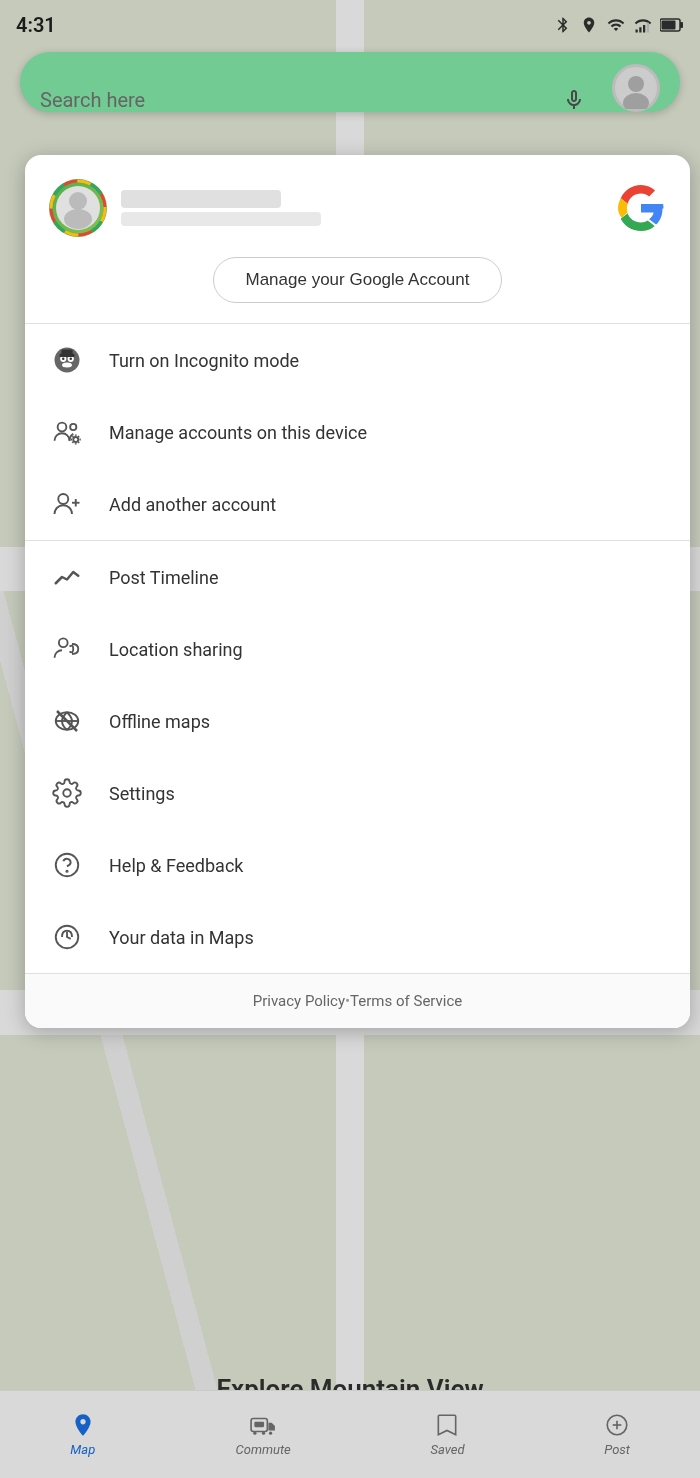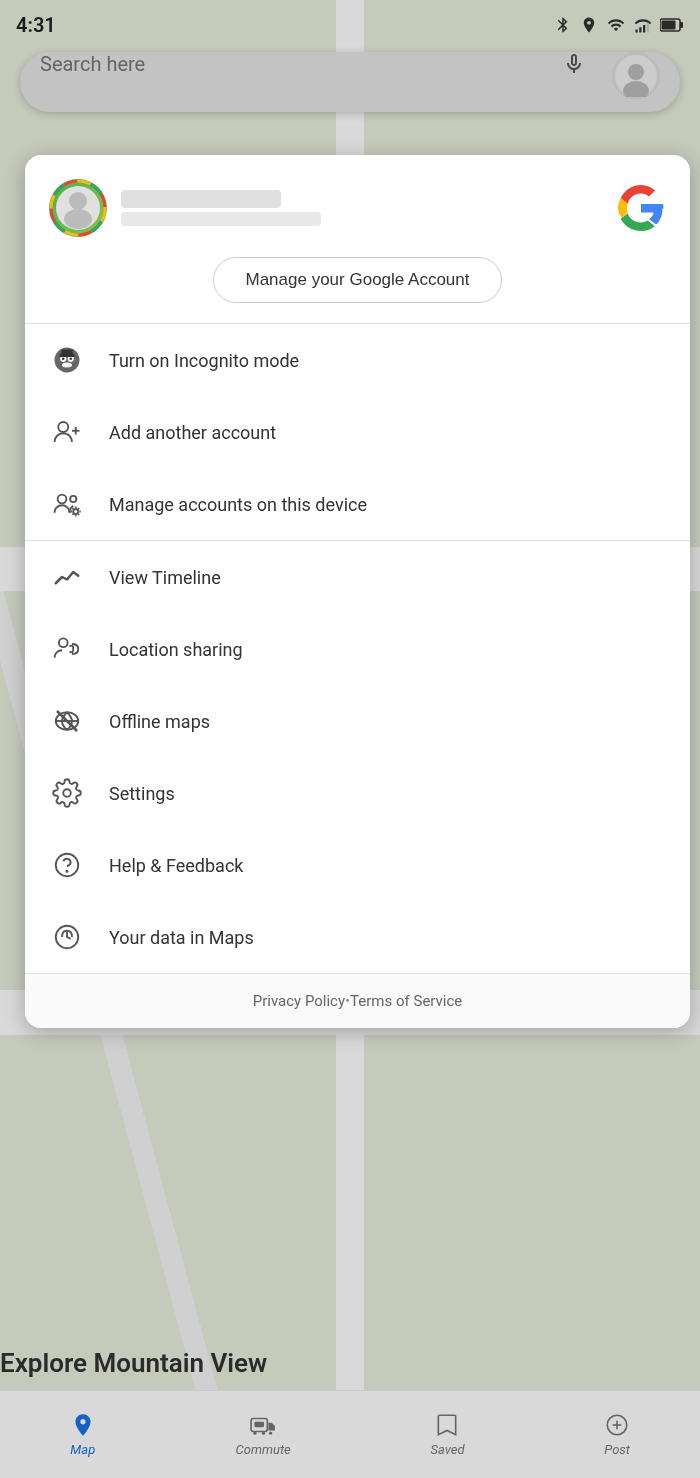--- a/index.html
+++ b/index.html
@@ -62,24 +62,24 @@
       gap: 8px;
     }
 
     
     .search-bar {
       position: absolute;
       top: 52px;
       left: 20px;
       right: 20px;
       height: 60px;
-      background: #e5e5e5;
+      background: #86efac;
       border-radius: 30px;
       display: flex;
-      align-items: flex-start;
+      align-items: flex-end;
       padding: 0 20px;
       z-index: 10;
       box-shadow: 0 2px 8px rgba(0,0,0,0.2);
       gap: 26px;
     }
 
     .search-placeholder {
       flex: 1;
       font-size: 20px;
       color: #777;
@@ -240,23 +240,24 @@
     }
 
     .footer-dot {
       color: #999;
       font-size: 15px;
     }
 
     
     .explore-section {
       position: absolute;
-      bottom: 100px;
+      bottom: 74px;
       left: 0;
       right: 0;
+      text-align: center;
       z-index: 5;
     }
 
     .explore-text {
       font-size: 26px;
       font-weight: 600;
       color: #333;
     }
 
     
@@ -399,53 +400,53 @@
         <rect x="6" y="7" width="12" height="2.5" rx="1" fill="#333"></rect>
         <rect x="7.5" y="3.5" width="9" height="4" rx="1" fill="#333"></rect>
       </svg>
     </div>
     <span class="menu-label">Turn on Incognito mode</span>
   </div>
 
   <div class="menu-item">
     <div class="menu-icon">
       <svg viewBox="0 0 24 24" fill="none" stroke="#555" stroke-width="1.5">
+        <circle cx="8" cy="8" r="3.5"></circle>
+        <path d="M2 19c0-3.5 2.7-6 6-6s6 2.5 6 6"></path>
+        <circle cx="17" cy="8" r="2.5"></circle>
+        <path d="M14 19c0-2.5 1.3-4.5 3-5.5"></path>
+
+        <circle cx="19" cy="18" r="2" fill="none" stroke="#555" stroke-width="1.5"></circle>
+        <path d="M19 15v-1M19 22v-1M16 18h-1M23 18h-1M17 16l-.7-.7M21.7 20.7l-.7-.7M17 20l-.7.7M21.7 15.3l-.7.7" stroke-width="1.5"></path>
+      </svg>
+    </div>
+    <span class="menu-label">Manage accounts on this device</span>
+  </div>
+
+  <div class="menu-item">
+    <div class="menu-icon">
+      <svg viewBox="0 0 24 24" fill="none" stroke="#555" stroke-width="1.5">
         <circle cx="9" cy="8" r="4"></circle>
         <path d="M2 20c0-4 3.1-7 7-7s7 3 7 7"></path>
         <line x1="19" y1="8" x2="19" y2="14"></line>
         <line x1="16" y1="11" x2="22" y2="11"></line>
       </svg>
     </div>
     <span class="menu-label">Add another account</span>
   </div>
 
-  <div class="menu-item">
-    <div class="menu-icon">
-      <svg viewBox="0 0 24 24" fill="none" stroke="#555" stroke-width="1.5">
-        <circle cx="8" cy="8" r="3.5"></circle>
-        <path d="M2 19c0-3.5 2.7-6 6-6s6 2.5 6 6"></path>
-        <circle cx="17" cy="8" r="2.5"></circle>
-        <path d="M14 19c0-2.5 1.3-4.5 3-5.5"></path>
-
-        <circle cx="19" cy="18" r="2" fill="none" stroke="#555" stroke-width="1.5"></circle>
-        <path d="M19 15v-1M19 22v-1M16 18h-1M23 18h-1M17 16l-.7-.7M21.7 20.7l-.7-.7M17 20l-.7.7M21.7 15.3l-.7.7" stroke-width="1.5"></path>
-      </svg>
-    </div>
-    <span class="menu-label">Manage accounts on this device</span>
-  </div>
-
   <div class="divider"></div>
 
   <div class="menu-item">
     <div class="menu-icon">
       <svg viewBox="0 0 24 24" fill="none" stroke="#555" stroke-width="2" stroke-linecap="round" stroke-linejoin="round">
         <polyline points="3,17 8,12 12,14 17,8 21,11"></polyline>
       </svg>
     </div>
-    <span class="menu-label">View Timeline</span>
+    <span class="menu-label">Post Timeline</span>
   </div>
 
   <div class="menu-item">
     <div class="menu-icon">
       <svg viewBox="0 0 24 24" fill="none" stroke="#555" stroke-width="1.5">
         <circle cx="9" cy="7" r="3.5"></circle>
         <path d="M2 19c0-3.5 2.7-6 6-6"></path>
 
         <path d="M14 10 Q17 8 17 12 Q17 16 14 14" stroke-width="1.5"></path>
         <path d="M16 8 Q21 8 21 12 Q21 16 16 16" stroke-width="1.5"></path>

